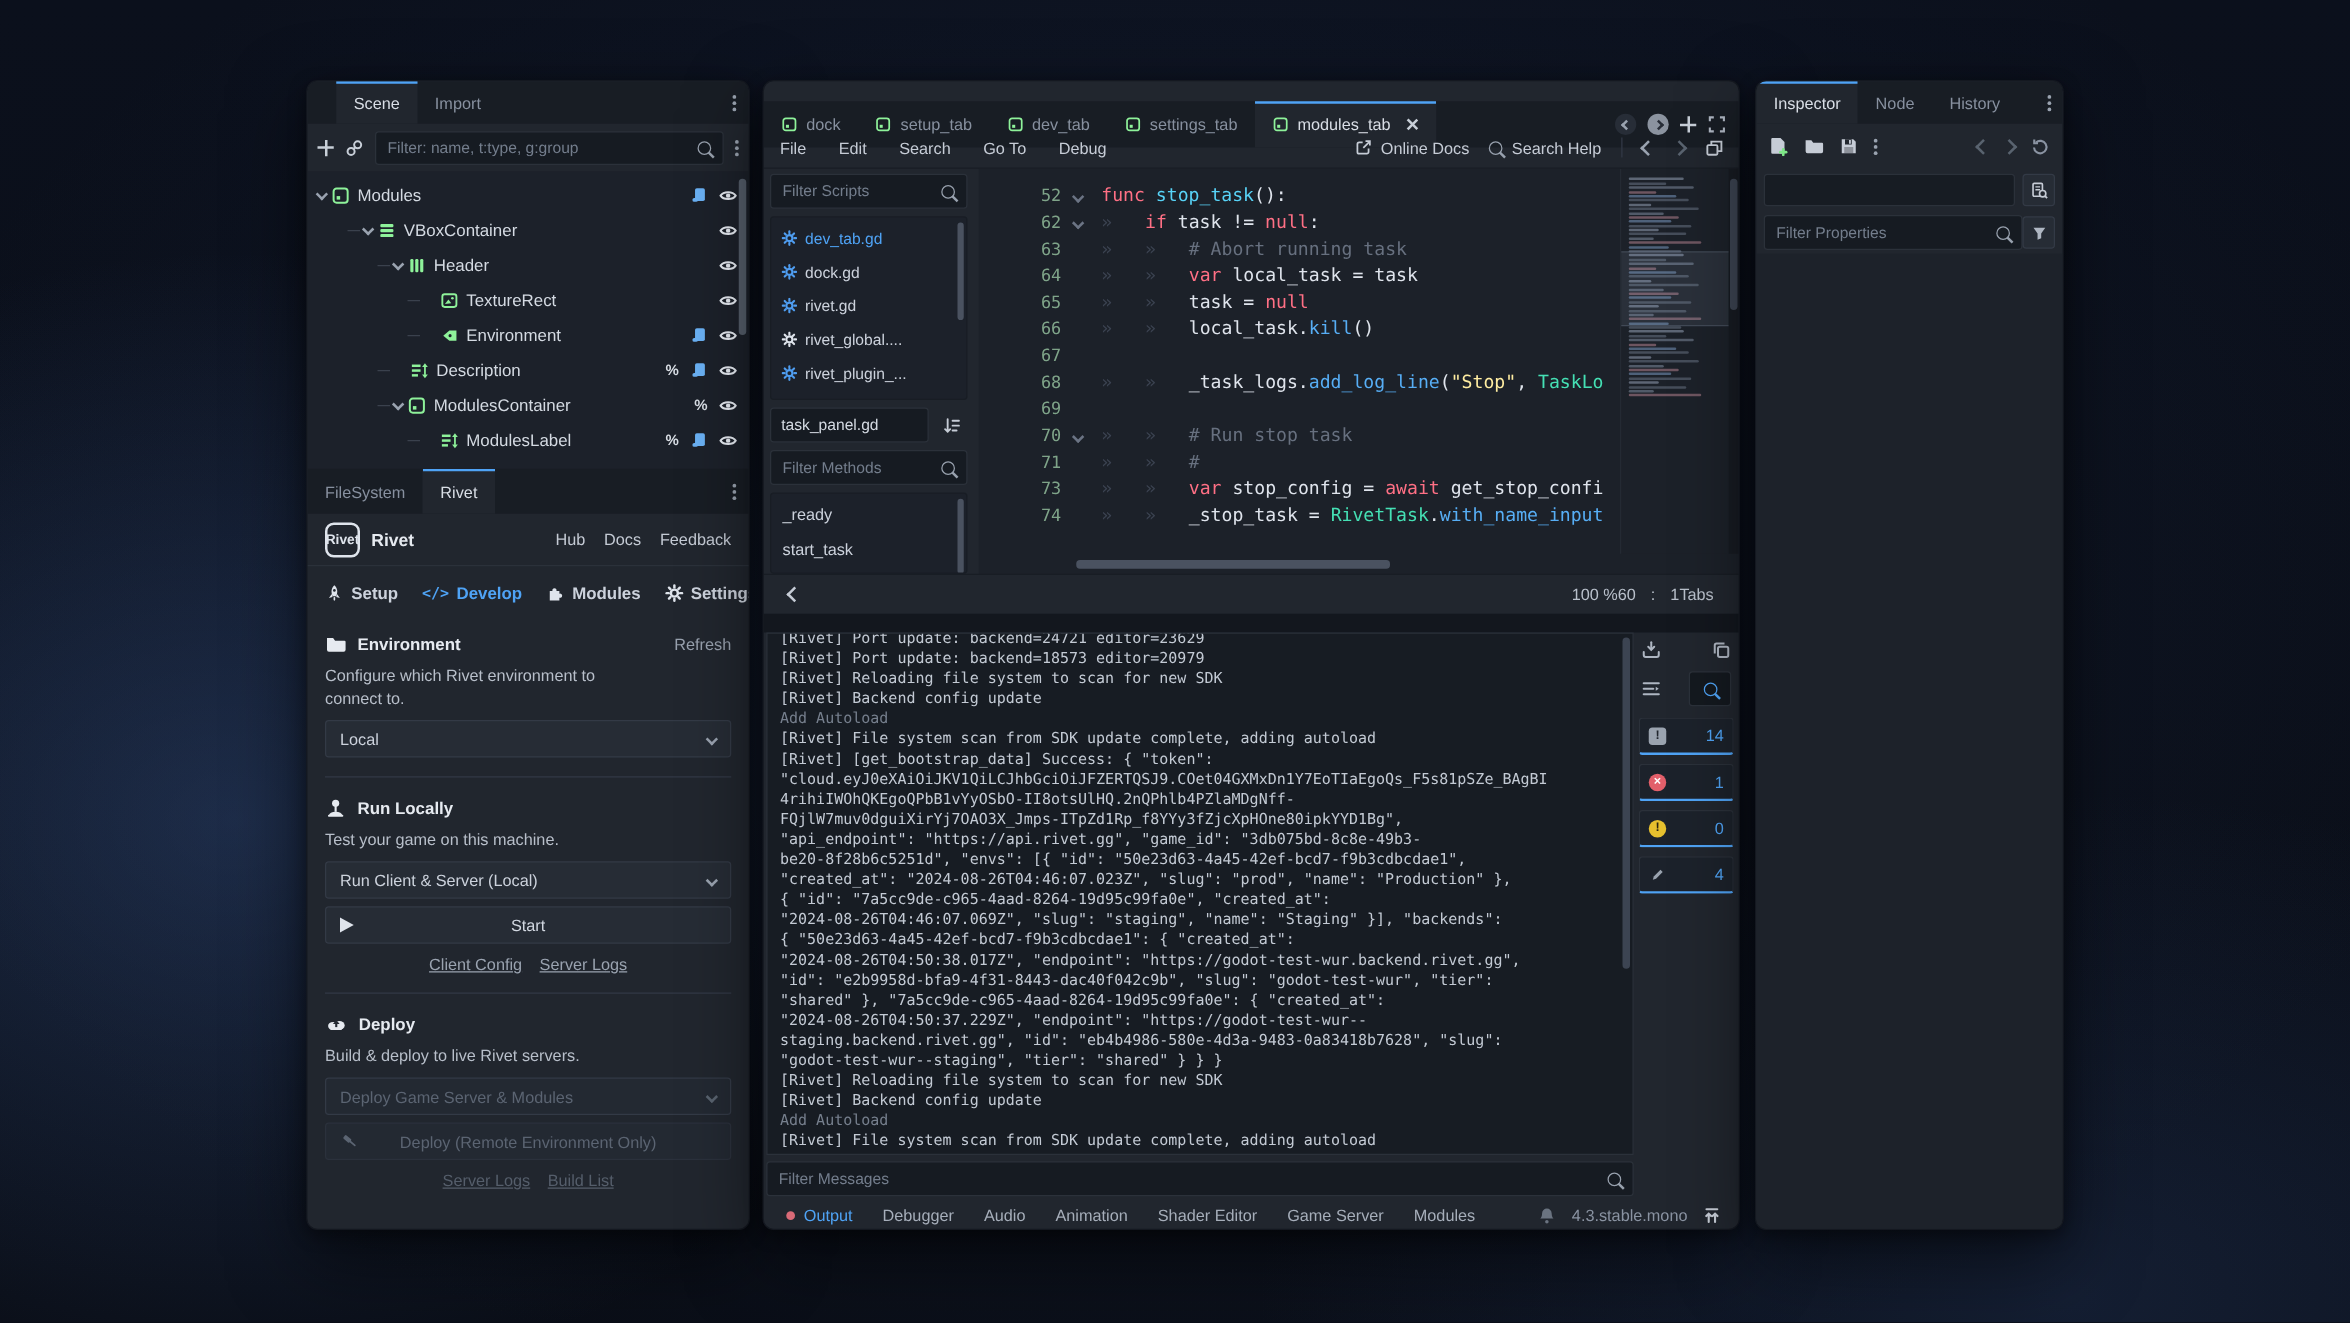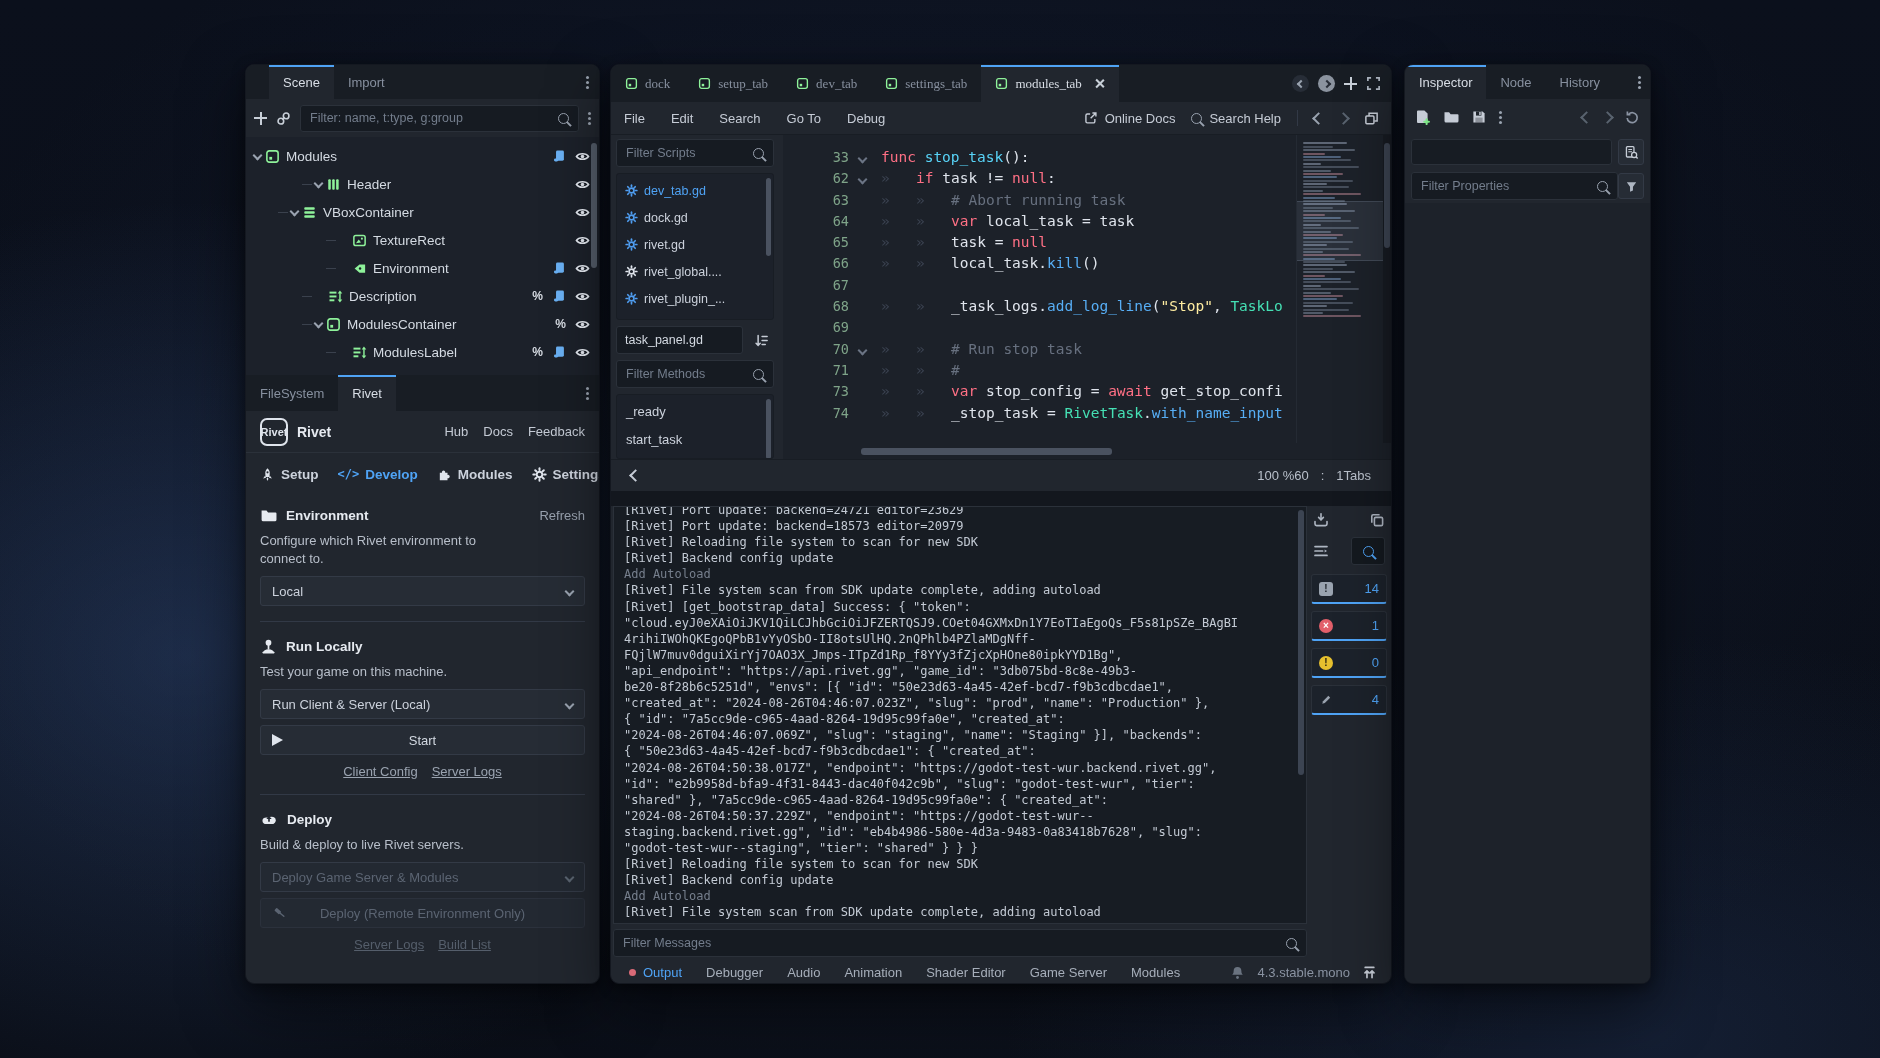--- a/index.html
+++ b/index.html
@@ -78,21 +78,21 @@
   .sec-div{height:1px;background:#323946;margin:15px 0 6px 0;}
   .linkrow{display:flex;justify-content:center;gap:14px;margin-top:9px;font-size:13px;}
   .linkrow span{color:#9aa3b0;text-decoration:underline;}
   .linkrow.dim span{color:#555e6b;}
   .play-tri{width:0;height:0;border-left:11px solid #dfe4ec;border-top:6.5px solid transparent;border-bottom:6.5px solid transparent;}
   #start-btn{position:relative;margin-top:6px;}
   #start-btn .c{position:absolute;left:0;right:0;text-align:center;}
   #deploy-btn{position:relative;margin-top:6px;}
   #deploy-btn .c{position:absolute;left:0;right:0;text-align:center;}
   
-  #editor-tabstrip{left:0;top:0;right:0;height:37px;font-family:Liberation Serif, serif;}
+  #editor-tabstrip{left:0;top:16px;right:0;height:37px;}
   #editor-tabs{display:flex;align-items:stretch;flex:1;}
   #strip-icons{display:flex;align-items:center;gap:9px;padding:0 10px;}
   .circbtn{width:17px;height:17px;border-radius:50%;background:#272d37;display:flex;align-items:center;justify-content:center;}
   .circbtn.lt{background:#8b939f;}
   .circbtn .chev{width:4px;height:4px;}
   .circbtn.lt .chev{border-color:#272d37;}
   #menubar{left:0;top:37px;right:0;height:33px;display:flex;align-items:center;border-bottom:1px solid #181d24;}
   #editor-menus{display:flex;}
   #editor-menus span{padding:0 13px;color:#c6ccd6;font-size:13px;}
   #menu-right{margin-left:auto;display:flex;align-items:center;gap:16px;padding-right:12px;color:#c6ccd6;font-size:13px;}
@@ -389,40 +389,40 @@
           <span class="lbl">Modules</span>
           <span class="grow"></span>
           <svg class="ic scriptblue" width="14" height="14" style="margin-right: 9px;">
             <use href="#g-script"></use>
           </svg>
           <svg class="ic eyecol" width="15" height="15">
             <use href="#g-eye"></use>
           </svg>
         </div>
         <div class="trow">
+          <span style="flex: 0 0 auto; width: 32px;"></span>
+          <span class="tick"></span>
+          <span class="chev down sm" style="margin: 0px 4px 2px 0px;"></span>
+          <svg class="ic green" width="15" height="15">
+            <use href="#g-vbox"></use>
+          </svg>
+          <span class="lbl">VBoxContainer</span>
+          <span class="grow"></span>
+          <svg class="ic eyecol" width="15" height="15">
+            <use href="#g-eye"></use>
+          </svg>
+        </div>
+        <div class="trow">
           <span style="flex: 0 0 auto; width: 56px;"></span>
           <span class="tick"></span>
           <span class="chev down sm" style="margin: 0px 4px 2px 0px;"></span>
           <svg class="ic green" width="15" height="15">
             <use href="#g-hbox"></use>
           </svg>
           <span class="lbl">Header</span>
-          <span class="grow"></span>
-          <svg class="ic eyecol" width="15" height="15">
-            <use href="#g-eye"></use>
-          </svg>
-        </div>
-        <div class="trow">
-          <span style="flex: 0 0 auto; width: 32px;"></span>
-          <span class="tick"></span>
-          <span class="chev down sm" style="margin: 0px 4px 2px 0px;"></span>
-          <svg class="ic green" width="15" height="15">
-            <use href="#g-vbox"></use>
-          </svg>
-          <span class="lbl">VBoxContainer</span>
           <span class="grow"></span>
           <svg class="ic eyecol" width="15" height="15">
             <use href="#g-eye"></use>
           </svg>
         </div>
         <div class="trow">
           <span style="flex: 0 0 auto; width: 80px;"></span>
           <span class="tick"></span>
           <span class="arrow-ph"></span>
           <svg class="ic green" width="15" height="15">
@@ -736,21 +736,21 @@
         </div>
         <div id="method-list">
             <div class="mitem">_ready</div>
             <div class="mitem">start_task</div>
             <div class="mitem">stop_task</div>
             <div id="mlist-scroll"></div>
           </div>
       </div>
       <div id="code-area">
         <div id="code-lines">
-            <div class="cl"><span class="ln">33</span><span class="foldz"><span class="chev down"></span></span><span class="tok-kw">func </span><span class="tok-fn">stop_task</span><span class="tok-pln">():</span></div>
+            <div class="cl"><span class="ln">52</span><span class="foldz"><span class="chev down"></span></span><span class="tok-kw">func </span><span class="tok-fn">stop_task</span><span class="tok-pln">():</span></div>
             <div class="cl"><span class="ln">62</span><span class="foldz"><span class="chev down"></span></span><span class="tabm">»</span><span class="tok-kw">if </span><span class="tok-pln">task != </span><span class="tok-lit">null</span><span class="tok-pln">:</span></div>
             <div class="cl"><span class="ln">63</span><span class="foldz"></span><span class="tabm">»</span><span class="tabm">»</span><span class="tok-com"># Abort running task</span></div>
             <div class="cl"><span class="ln">64</span><span class="foldz"></span><span class="tabm">»</span><span class="tabm">»</span><span class="tok-kw">var </span><span class="tok-pln">local_task = task</span></div>
             <div class="cl"><span class="ln">65</span><span class="foldz"></span><span class="tabm">»</span><span class="tabm">»</span><span class="tok-pln">task = </span><span class="tok-lit">null</span></div>
             <div class="cl"><span class="ln">66</span><span class="foldz"></span><span class="tabm">»</span><span class="tabm">»</span><span class="tok-pln">local_task.</span><span class="tok-call">kill</span><span class="tok-pln">()</span></div>
             <div class="cl"><span class="ln">67</span><span class="foldz"></span></div>
             <div class="cl"><span class="ln">68</span><span class="foldz"></span><span class="tabm">»</span><span class="tabm">»</span><span class="tok-pln">_task_logs.</span><span class="tok-call">add_log_line</span><span class="tok-pln">(</span><span class="tok-str">"Stop"</span><span class="tok-pln">, </span><span class="tok-cls">TaskLo</span></div>
             <div class="cl"><span class="ln">69</span><span class="foldz"></span></div>
             <div class="cl"><span class="ln">70</span><span class="foldz"><span class="chev down"></span></span><span class="tabm">»</span><span class="tabm">»</span><span class="tok-com"># Run stop task</span></div>
             <div class="cl"><span class="ln">71</span><span class="foldz"></span><span class="tabm">»</span><span class="tabm">»</span><span class="tok-com">#</span></div>

